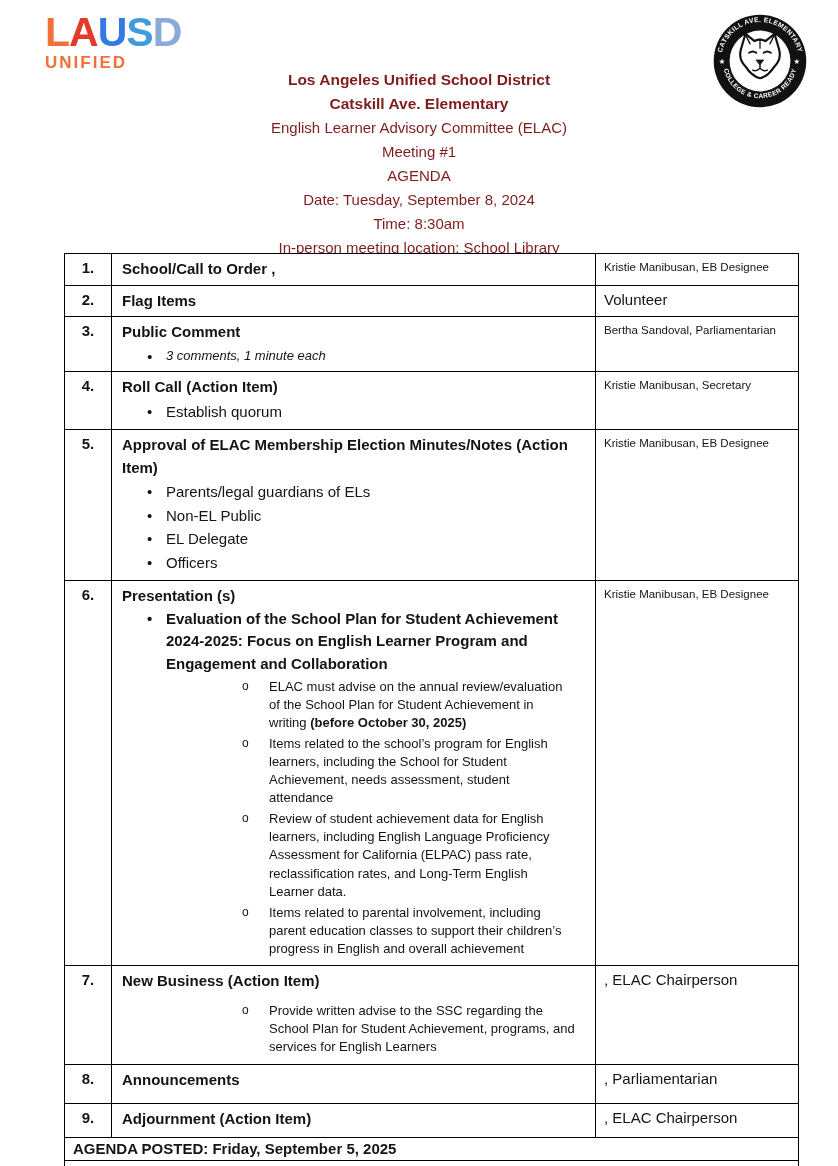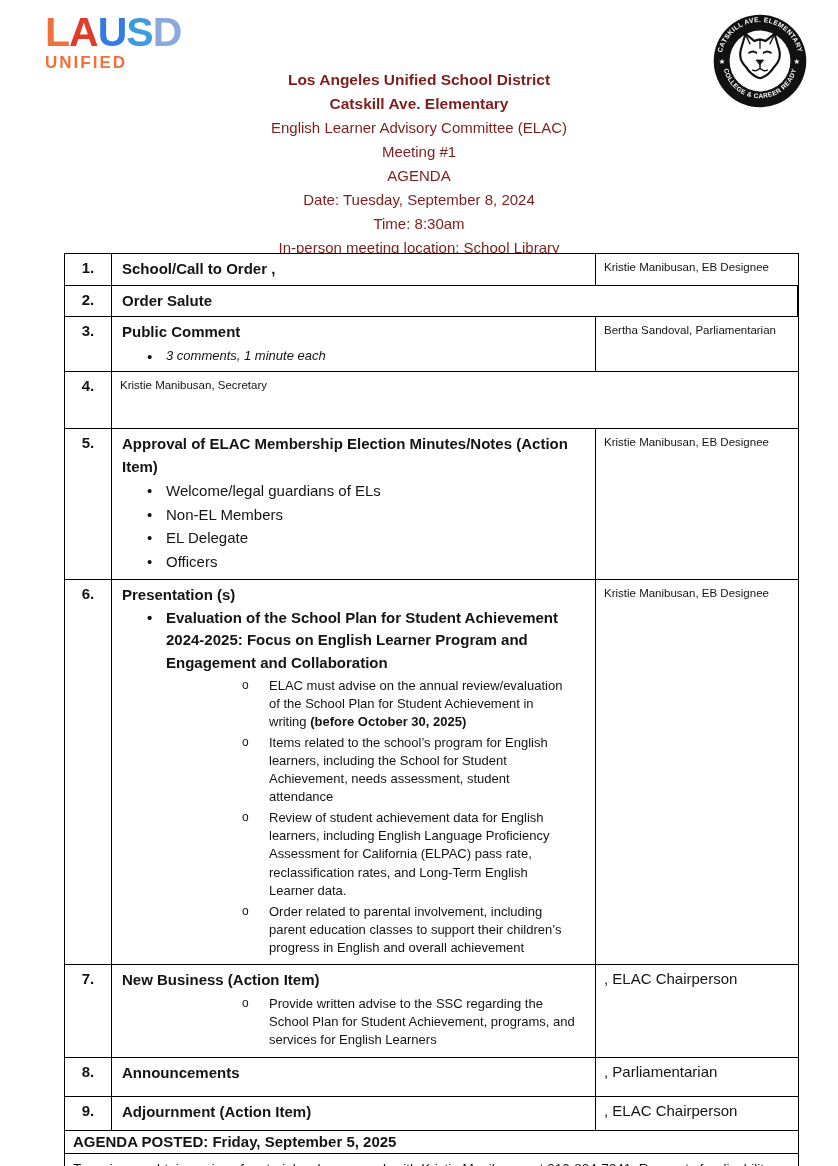--- a/index.html
+++ b/index.html
@@ -110,74 +110,81 @@
       <div class="cell-num">1.</div>
       <div class="cell-main">
         <div class="title">School/Call to Order ,</div>
       </div>
       <div class="cell-who small">Kristie Manibusan, EB Designee</div>
     </div>
 
     <div class="row r2">
       <div class="cell-num">2.</div>
       <div class="cell-main">
-        <div class="title">Order Salute</div>
-      </div>
+        <div class="title">Flag Items</div>
+      </div>
+      <div class="cell-who">Volunteer</div>
     </div>
 
     <div class="row r3">
       <div class="cell-num">3.</div>
       <div class="cell-main">
         <div class="title">Public Comment</div>
         <ul class="bullets">
           <li class="italic">3 comments, 1 minute each</li>
         </ul>
       </div>
       <div class="cell-who small">Bertha Sandoval, Parliamentarian</div>
     </div>
 
     <div class="row r4">
       <div class="cell-num">4.</div>
+      <div class="cell-main">
+        <div class="title">Roll Call (Action Item)</div>
+        <ul class="bullets">
+          <li>Establish quorum</li>
+        </ul>
+      </div>
       <div class="cell-who small">Kristie Manibusan, Secretary</div>
     </div>
 
     <div class="row r5">
       <div class="cell-num">5.</div>
       <div class="cell-main">
         <div class="title" style="max-width:460px">Approval of ELAC Membership Election Minutes/Notes (Action Item)</div>
         <ul class="bullets">
-          <li>Welcome/legal guardians of ELs</li>
-          <li>Non-EL Members</li>
+          <li>Parents/legal guardians of ELs</li>
+          <li>Non-EL Public</li>
           <li>EL Delegate</li>
           <li>Officers</li>
         </ul>
       </div>
       <div class="cell-who small">Kristie Manibusan, EB Designee</div>
     </div>
 
     <div class="row r6">
       <div class="cell-num">6.</div>
       <div class="cell-main">
         <div class="title">Presentation (s)</div>
         <div class="bold-bullet">Evaluation of the School Plan for Student Achievement 2024-2025: Focus on English Learner Program and Engagement and Collaboration</div>
         <ul class="subs">
           <li><span>ELAC must advise on the annual review/evaluation of the School Plan for Student Achievement in writing </span><strong>(before October 30, 2025)</strong></li>
           <li>Items related to the school’s program for English learners, including the School for Student Achievement, needs assessment, student attendance</li>
           <li>Review of student achievement data for English learners, including English Language Proficiency Assessment for California (ELPAC) pass rate, reclassification rates, and Long-Term English Learner data.</li>
-          <li>Order related to parental involvement, including parent education classes to support their children’s progress in English and overall achievement</li>
+          <li>Items related to parental involvement, including parent education classes to support their children’s progress in English and overall achievement</li>
         </ul>
       </div>
       <div class="cell-who small">Kristie Manibusan, EB Designee</div>
     </div>
 
     <div class="row r7">
       <div class="cell-num">7.</div>
       <div class="cell-main">
         <div class="title">New Business (Action Item)</div>
-        <ul class="subs" style="margin-top:4px">
+        <ul class="subs" style="margin-top:10px">
           <li style="max-width:310px">Provide written advise to the SSC regarding the School Plan for Student Achievement, programs, and services for English Learners</li>
         </ul>
       </div>
       <div class="cell-who">, ELAC Chairperson</div>
     </div>
 
     <div class="row r8">
       <div class="cell-num">8.</div>
       <div class="cell-main">
         <div class="title">Announcements</div>

